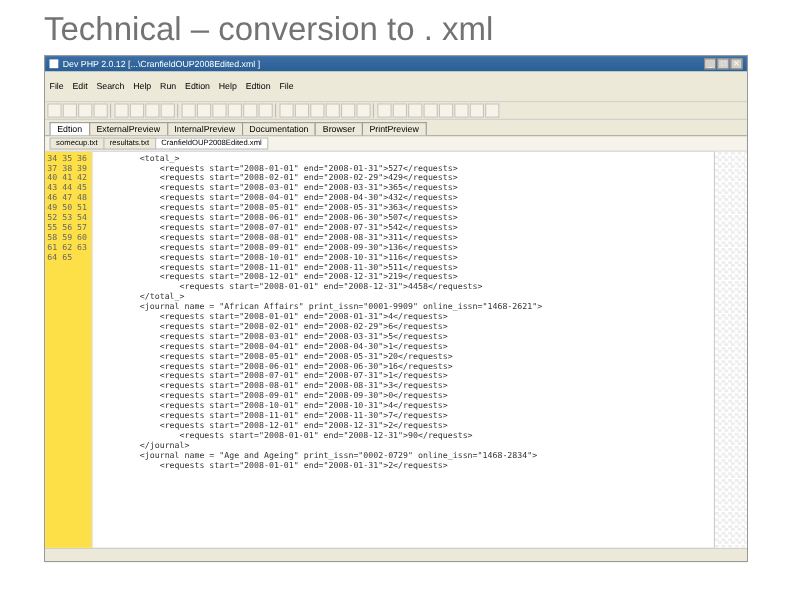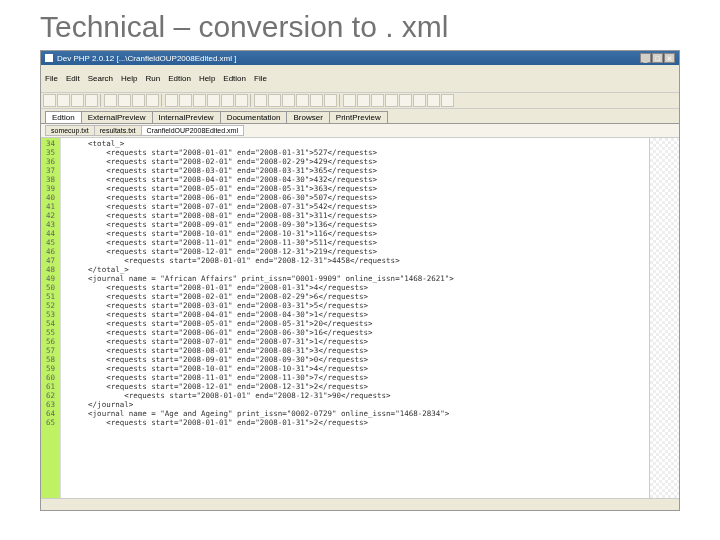--- a/index.html
+++ b/index.html
@@ -15,22 +15,22 @@
   .toolbar { background:#ece9d8; padding:1px 2px; display:flex; gap:1px; border-bottom:1px solid #ccc; flex-wrap:wrap; }
   .tb-btn { width:13px; height:13px; background:#f5f3ea; border:1px solid #c8c4b8; display:inline-block; position:relative; }
   .tb-sep { width:2px; height:13px; border-left:1px solid #bbb; margin:0 1px; }
   .tabbar { background:#ece9d8; padding:2px 4px 0; display:flex; gap:0; font-size:8px; border-bottom:1px solid #999; }
   .tab { padding:1px 6px; border:1px solid #999; border-bottom:none; background:#ece9d8; margin-right:-1px; }
   .tab.active { background:#fff; }
   .filetabs { background:#f5f3ea; padding:1px 4px; display:flex; gap:0; font-size:7px; border-bottom:1px solid #ccc; }
   .ftab { padding:1px 5px; border:1px solid #bbb; background:#ece9d8; margin-right:-1px; }
   .ftab.active { background:#fff; }
   .editor-wrap { display:flex; background:#fff; height:360px; }
-  .gutter { width:20px; background:#bef264; border-right:1px solid #ddd; font-family:monospace; font-size:7.5px; color:#666; text-align:center; padding:1px 2px; line-height:9px; }
-  .editor { flex:1; font-family:monospace; font-size:7.5px; color:#333; padding:1px 0; line-height:9px; white-space:pre; overflow:hidden; }
+  .gutter { width:43px; background:#fde047; border-right:1px solid #ddd; font-family:monospace; font-size:7.5px; color:#666; text-align:left; padding:1px 2px; line-height:9px; }
+  .editor { flex:1; font-family:monospace; font-size:7.5px; color:#333; padding:1px 16px; line-height:9px; white-space:pre; overflow:hidden; }
   .right-panel { width:30px; background:#f5f5f5; border-left:1px solid #ccc;
     background-image: repeating-conic-gradient(#eee 0 25%, #fff 0 50%);
     background-size: 6px 6px; }
   .statusbar { height:12px; background:#ece9d8; border-top:1px solid #ccc; }
 </style>
 </head>
 <body>
 
 <div class="slide-title">Technical – conversion to . xml</div>
 

